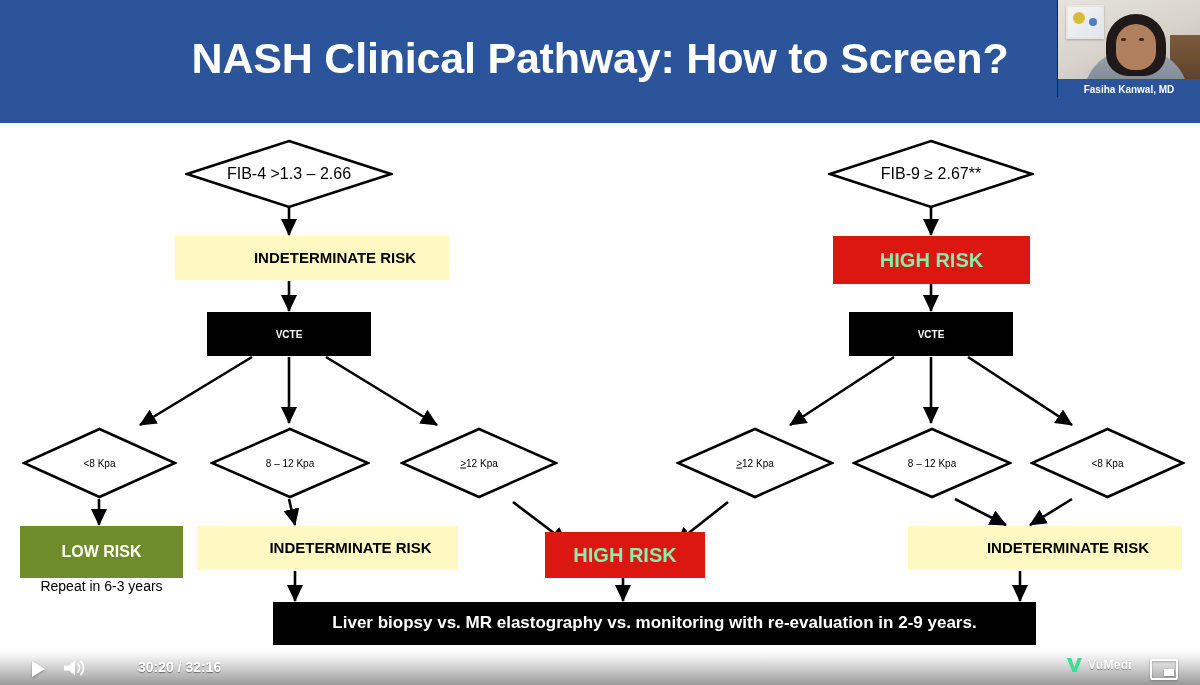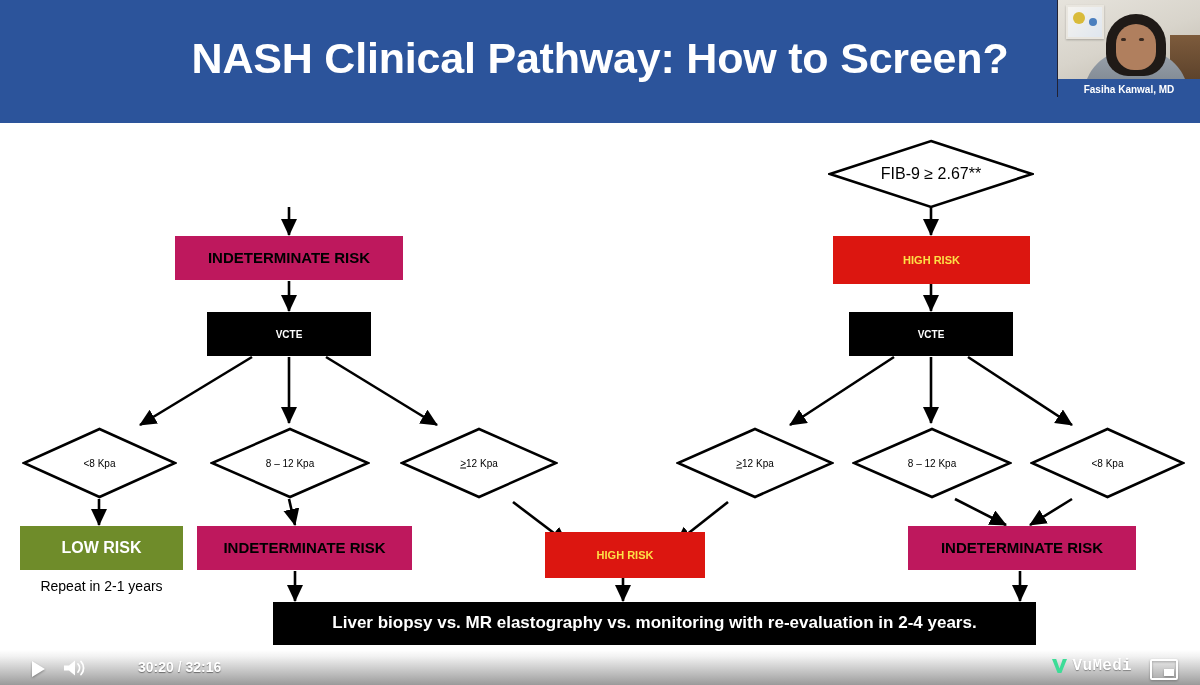--- a/index.html
+++ b/index.html
@@ -97,22 +97,22 @@
   }
   .diamond.big .dlabel{font-size:16px;}
   .uline{text-decoration:underline;}
 
   
   .pbox{
     position:absolute;display:flex;align-items:center;justify-content:center;
     font-weight:bold;font-family:"Liberation Sans",sans-serif;
     text-align:center;line-height:1.1;
   }
-  .pbox.yellow{background:#be185d;color:#000;font-size:15px;}
-  .pbox.red{background:#dc1610;color:#fde047;font-size:11px;}
+  .pbox.yellow{background:#fef9c3;color:#000;font-size:15px;padding-left:46px;}
+  .pbox.red{background:#dc1610;color:#86efac;font-size:20px;}
   .pbox.green{background:#6f8c2a;color:#fff;font-size:16px;}
   .pbox.black{background:#000;color:#fff;font-size:10px;}
   .pbox.blackwide{background:#000;color:#fff;font-size:17px;}
 
   .plain-note{
     position:absolute;text-align:center;color:#000;
     font-size:14px;font-family:"Liberation Sans",sans-serif;line-height:1.25;
   }
 
   #red-note{
@@ -153,22 +153,22 @@
     white-space:nowrap;
     margin-left:28px;
   }
   #vumedi-logo{
     position:absolute;right:68px;top:7px;display:flex;align-items:center;
   }
   #vumedi-mark{
     width:17px;height:16px;margin-right:5px;
   }
   #vumedi-text{
-    color:#ffffff;font-size:16px;font-weight:bold;letter-spacing:.3px;
-    font-family:Liberation Mono, monospace;
+    color:#ffffff;font-size:12px;font-weight:bold;letter-spacing:.3px;
+    font-family:Liberation Sans, sans-serif;
     text-shadow:0 1px 1px rgba(0,0,0,.35);
   }
   #pip-btn{
     position:absolute;right:22px;top:9px;width:24px;height:17px;
     border:2px solid #ffffff;border-radius:2px;
     filter:drop-shadow(0 1px 1px rgba(0,0,0,.3));
   }
   #pip-btn:after{
     content:"";position:absolute;right:2px;bottom:2px;width:10px;height:7px;
     background:#ffffff;
@@ -232,20 +232,26 @@
         <line x1="1072" y1="376" x2="1030" y2="402"></line>
 
         <line x1="295" y1="448" x2="295" y2="478"></line>
 
         <line x1="623" y1="455" x2="623" y2="478"></line>
 
         <line x1="1020" y1="448" x2="1020" y2="478"></line>
       </g>
     </svg>
 
+    <div class="diamond big" style="left:185px;top:16px;width:208px;height:70px;">
+      <svg class="dshape" viewBox="0 0 208 70" preserveAspectRatio="none">
+        <polygon points="104,2 206,35 104,68 2,35" fill="#fff" stroke="#000" stroke-width="2.6"></polygon>
+      </svg>
+      <div class="dlabel">FIB-4 &gt;1.3 – 2.66</div>
+    </div>
 
     <div class="pbox yellow" style="left:175px;top:113px;width:228px;height:44px;">
       <span>INDETERMINATE RISK</span>
     </div>
 
     <div class="pbox black" style="left:207px;top:189px;width:164px;height:44px;">
       <span>VCTE</span>
     </div>
 
     <div class="diamond" style="left:22px;top:304px;width:155px;height:72px;">
@@ -262,24 +268,24 @@
       <div class="dlabel">8 – 12 Kpa</div>
     </div>
 
     <div class="diamond" style="left:400px;top:304px;width:158px;height:72px;">
       <svg class="dshape" viewBox="0 0 158 72" preserveAspectRatio="none">
         <polygon points="79,2 156,36 79,70 2,36" fill="#fff" stroke="#000" stroke-width="2.6"></polygon>
       </svg>
       <div class="dlabel"><span class="uline">&gt;</span><span>12 Kpa</span></div>
     </div>
 
-    <div class="pbox green" style="left:20px;top:403px;width:163px;height:44px;">
+    <div class="pbox green" style="left:20px;top:403px;width:163px;height:52px;">
       <span>LOW RISK</span>
     </div>
-    <div class="plain-note" style="left:20px;top:455px;width:163px;">Repeat in 2-1 years</div>
+    <div class="plain-note" style="left:20px;top:455px;width:163px;">Repeat in 6-3 years</div>
 
     <div class="pbox yellow" style="left:197px;top:403px;width:215px;height:44px;">
       <span>INDETERMINATE RISK</span>
     </div>
 
     <div class="diamond big" style="left:828px;top:16px;width:206px;height:70px;">
       <svg class="dshape" viewBox="0 0 206 70" preserveAspectRatio="none">
         <polygon points="103,2 204,35 103,68 2,35" fill="#fff" stroke="#000" stroke-width="2.6"></polygon>
       </svg>
       <div class="dlabel">FIB-9 ≥ 2.67**</div>
@@ -316,21 +322,21 @@
 
     <div class="pbox yellow" style="left:908px;top:403px;width:228px;height:44px;">
       <span>INDETERMINATE RISK</span>
     </div>
 
     <div class="pbox red" style="left:545px;top:409px;width:160px;height:46px;">
       <span>HIGH RISK</span>
     </div>
 
     <div class="pbox blackwide" style="left:273px;top:479px;width:763px;height:43px;">
-      <span>Liver biopsy vs. MR elastography vs. monitoring with re-evaluation in 2-4 years.</span>
+      <span>Liver biopsy vs. MR elastography vs. monitoring with re-evaluation in 2-9 years.</span>
     </div>
 
     <div id="red-note" style="left:383px;top:531px;width:544px;height:31px;">
       <span class="bullet">•</span>
       <span class="rn-text">If LSM &gt;15, then manage as advanced fibrosis/cirrhosis</span>
     </div>
 
   </div>
 
   <div id="player">

